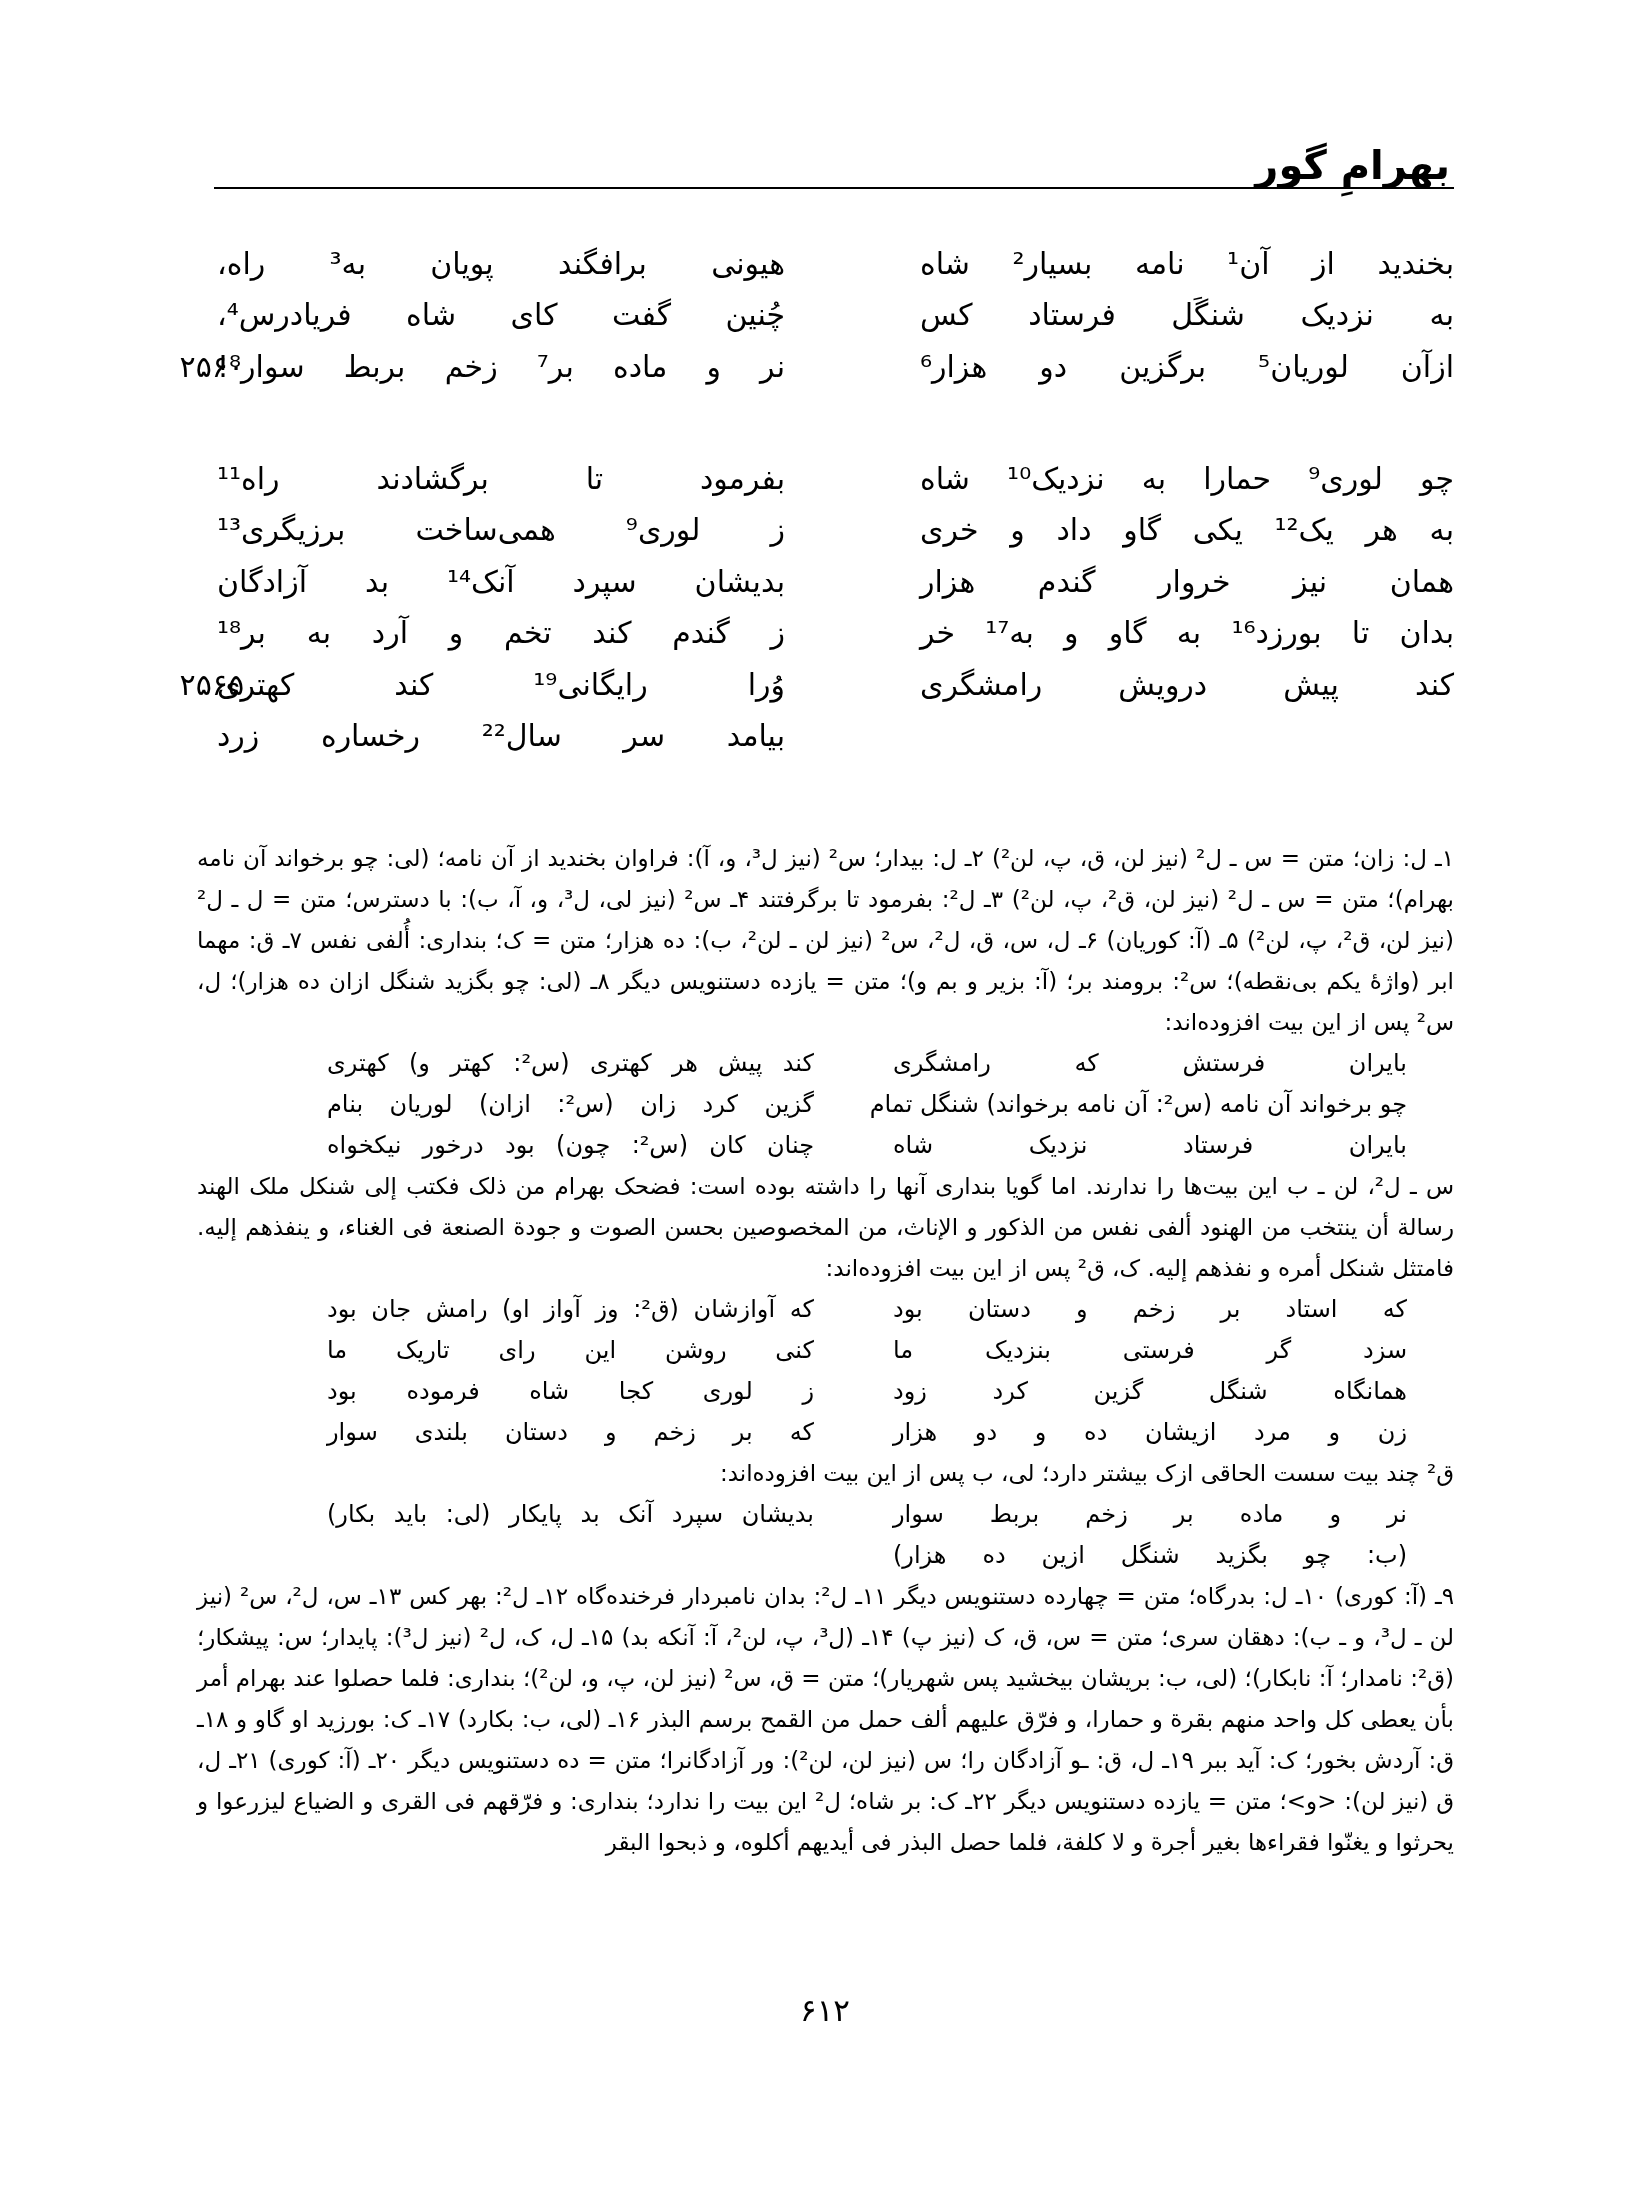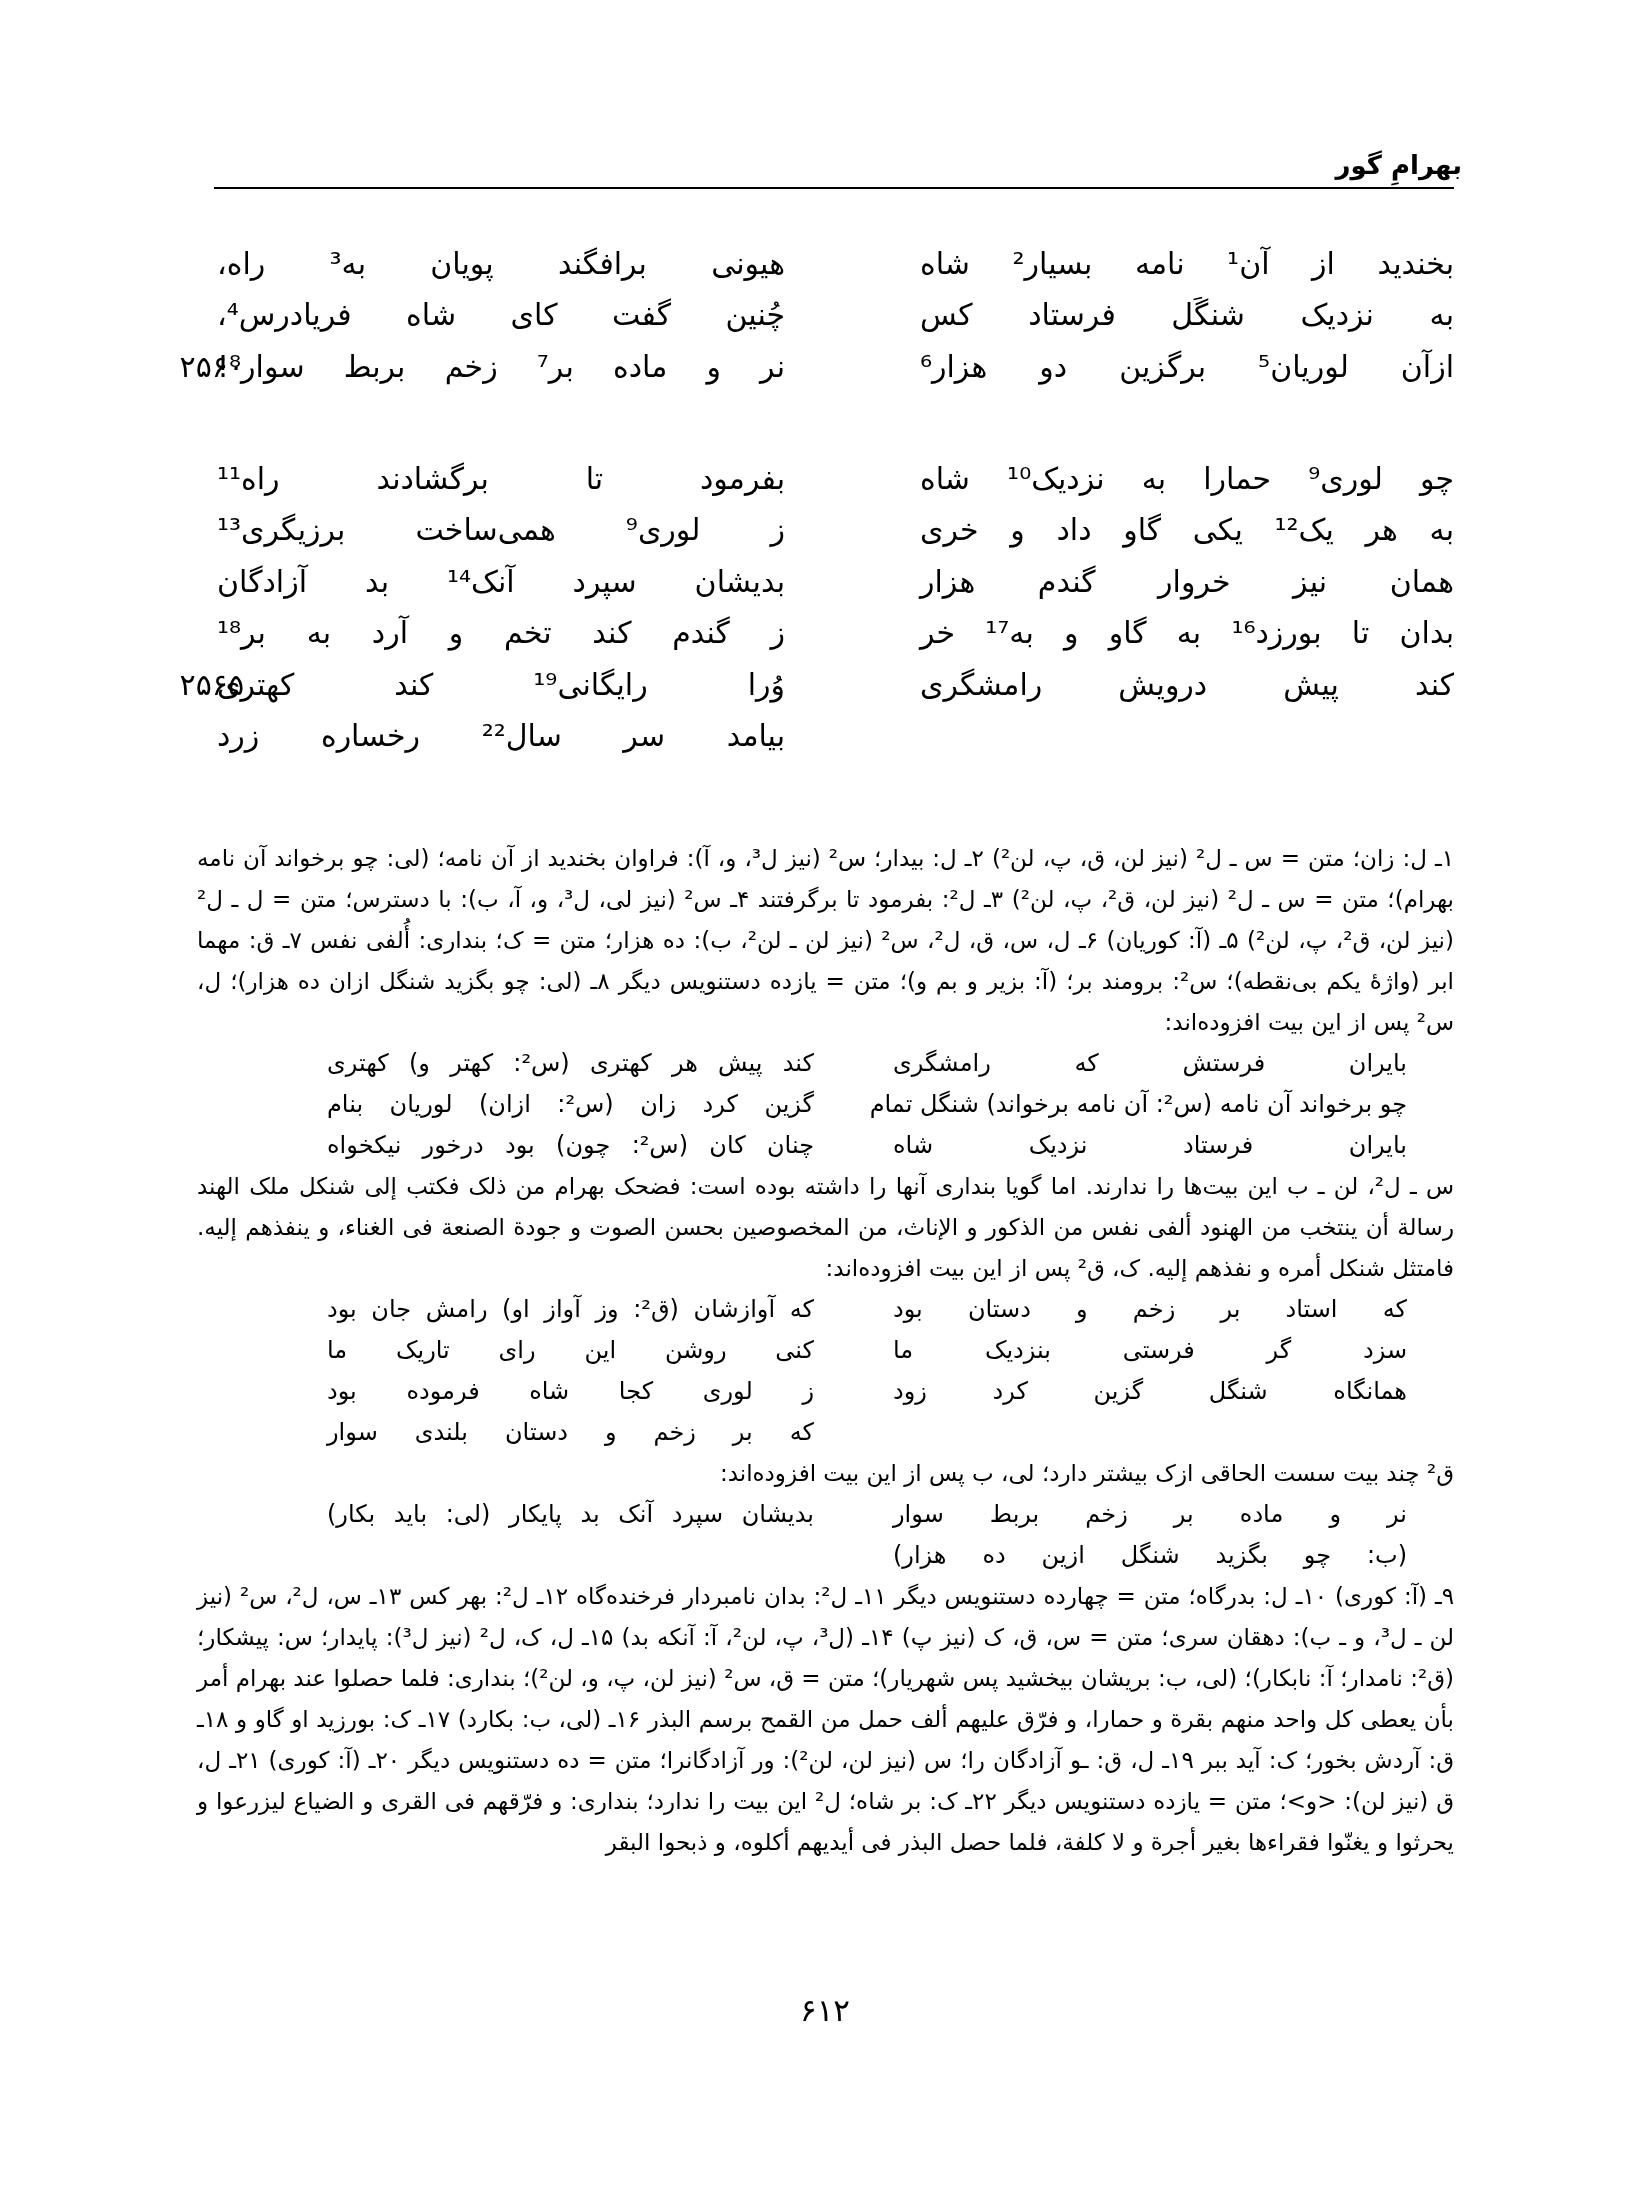--- a/index.html
+++ b/index.html
@@ -2,22 +2,22 @@
 <html style="font-size:10.8px"><head>
   <meta charset="utf-8">
   <style>
     html, body { margin: 0; padding: 0; background: #ffffff; }
     body {
       width: 1650px; height: 2205px; position: relative; overflow: hidden;
       font-family: "DejaVu Sans", sans-serif; color: #000;
     }
     .page { position: absolute; left: 0; top: 0; width: 1650px; height: 2205px; direction: rtl; }
     .running-head {
-      position: absolute; right: 188px; top: 145px;
-      font-size: 26px; font-weight: bold; line-height: 41px;
+      position: absolute; right: 200px; top: 145px;
+      font-size: 40px; font-weight: bold; line-height: 41px;
     }
     .head-rule {
       position: absolute; left: 214px; right: 196px; top: 187px;
       height: 2px; background: #000;
     }
     .poem {
       position: absolute; top: 243px; right: 0; left: 0;
     }
     .stanza { position: absolute; left: 0; right: 0; }
     .couplet { position: absolute; left: 0; right: 0; height: 41px; }
@@ -123,20 +123,21 @@
       </div>
       <div class="inset">
         <span class="r">سزد گر فرستی بنزدیک ما</span>
         <span class="l">کنی روشن این رای تاریک ما</span>
       </div>
       <div class="inset">
         <span class="r">همانگاه شنگل گزین کرد زود</span>
         <span class="l">ز لوری کجا شاه فرموده بود</span>
       </div>
       <div class="inset">
+        <span class="r">زن و مرد ازیشان ده و دو هزار</span>
         <span class="l">که بر زخم و دستان بلندی سوار</span>
       </div>
     </div>
     <p>ق² چند بیت سست الحاقی ازک بیشتر دارد؛ لی، ب پس از این بیت افزوده‌اند:</p>
     <div>
       <div class="inset">
         <span class="r">نر و ماده بر زخم بربط سوار</span>
         <span class="l">بدیشان سپرد آنک بد پایکار (لی: باید بکار)</span>
       </div>
       <div class="inset">

